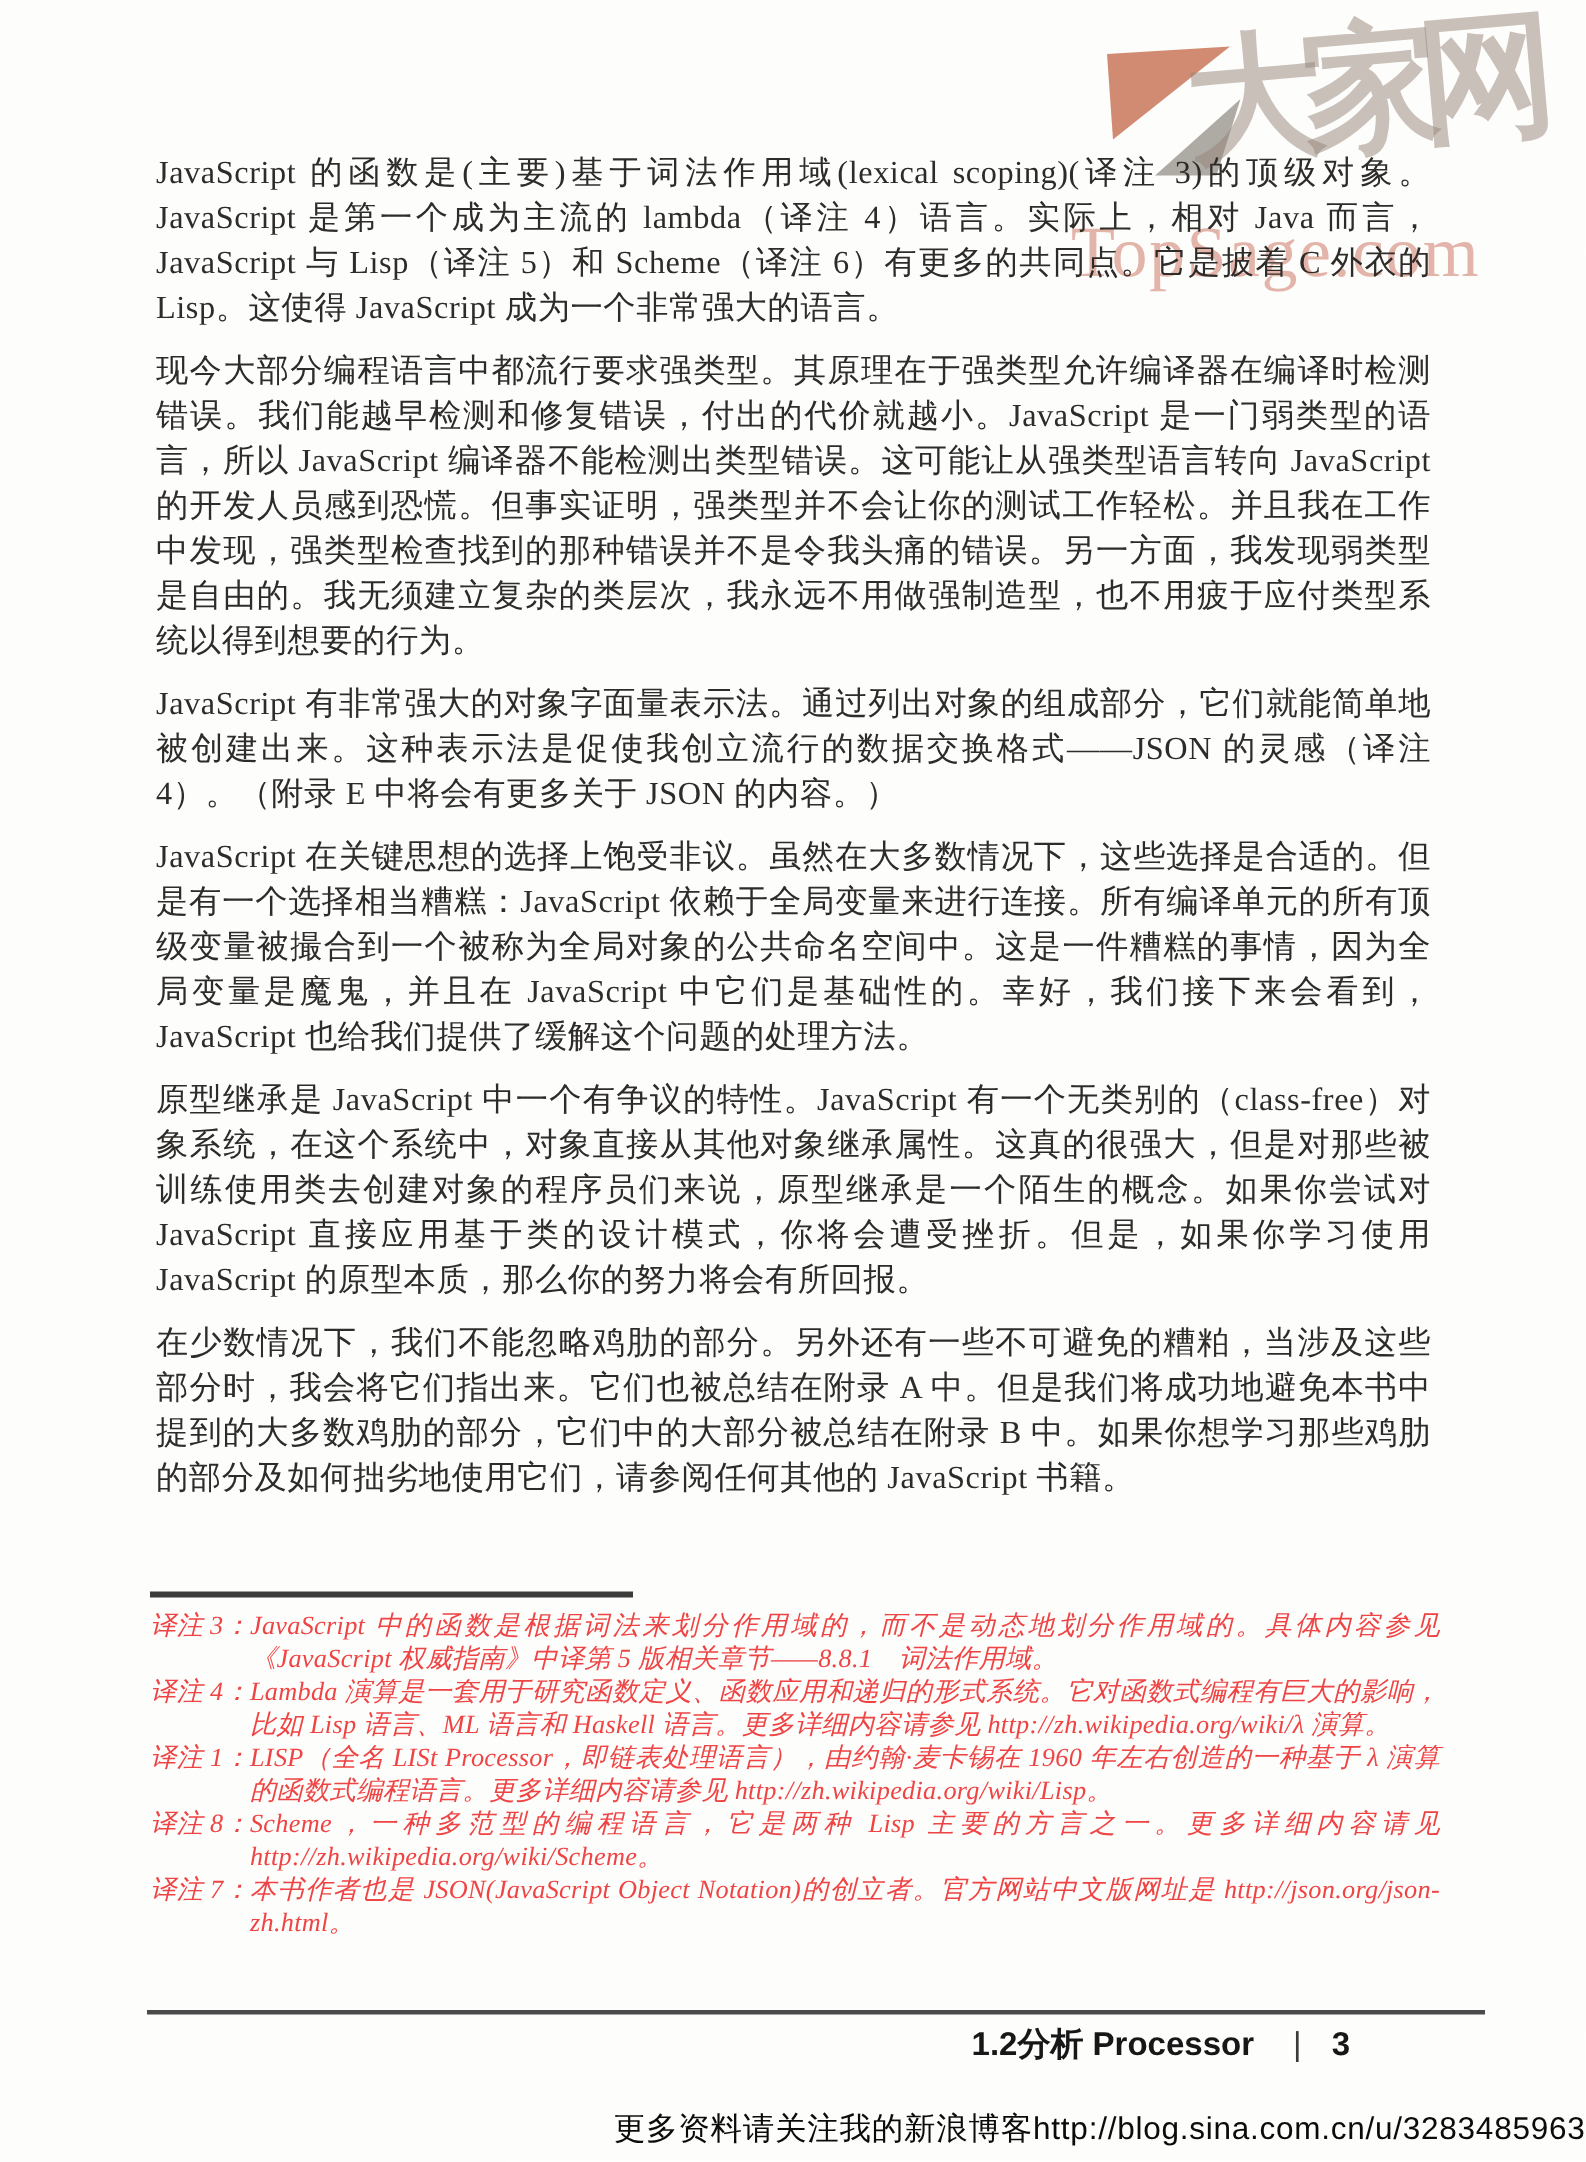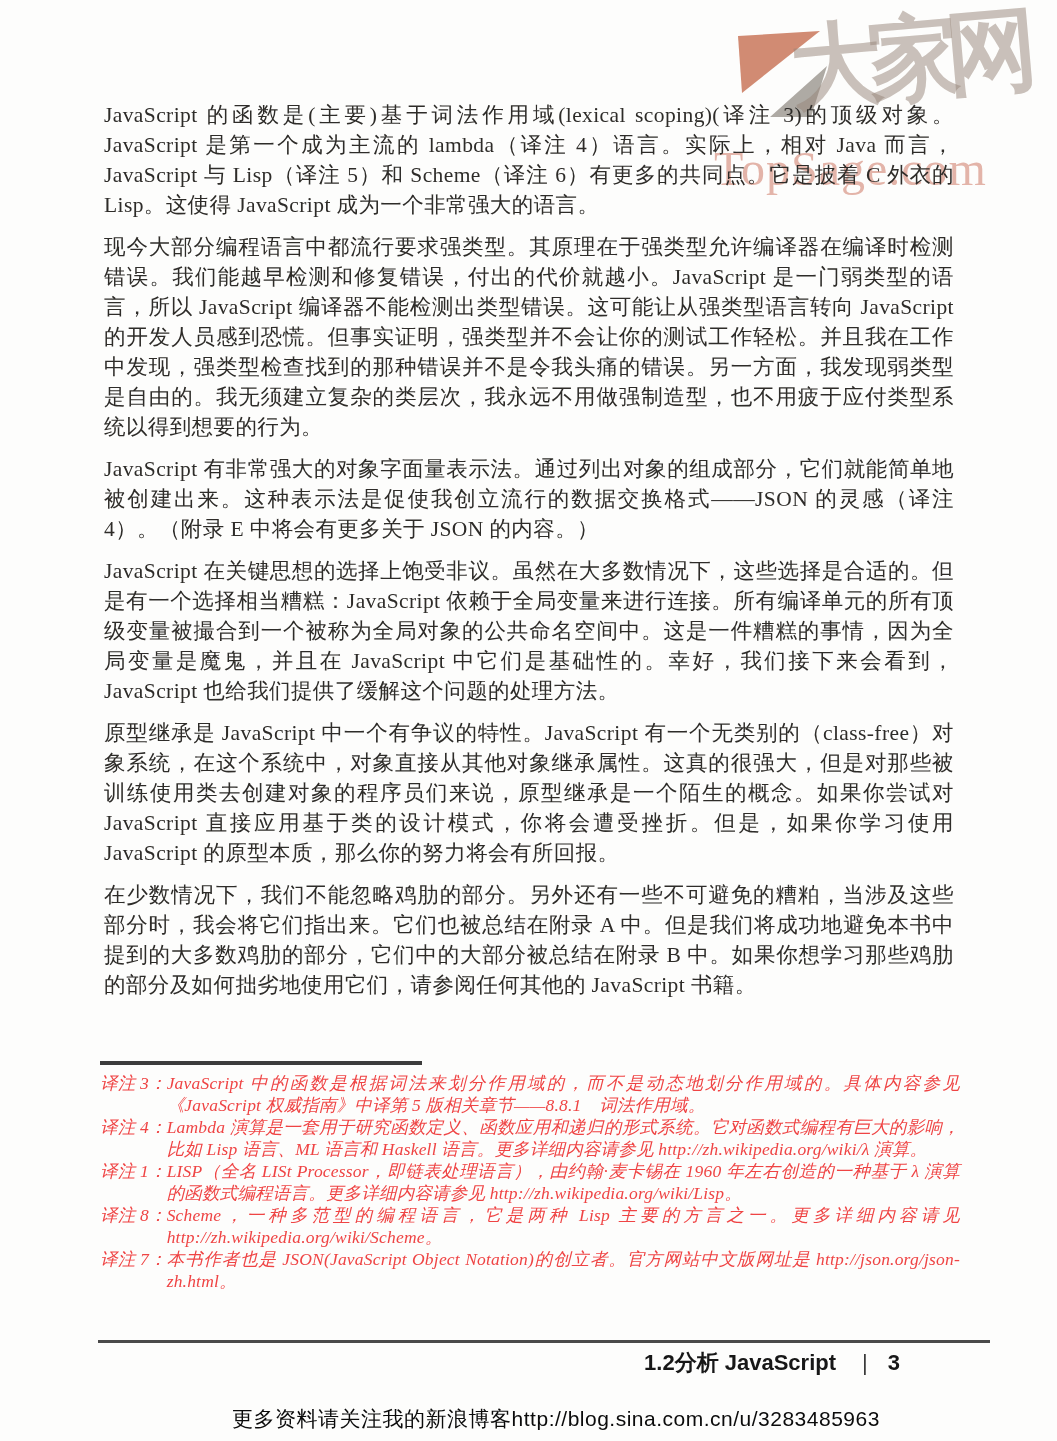--- a/index.html
+++ b/index.html
@@ -141,21 +141,21 @@
     margin: 0 20px 0 26px;
   }
   .footer .page-num { margin-right: 0; }
 
   
   .bottom-note {
     position: absolute;
     left: 0;
     top: 1405px;
     width: 1057px;
-    text-align: center;
+    text-align: right;
     text-indent: 55px;
     font-family: "Liberation Sans", "DejaVu Sans", sans-serif;
     font-size: 21px;
     letter-spacing: 0.5px;
     color: #0b0b0b;
     z-index: 2;
   }
 </style>
 </head>
 <body>
@@ -199,18 +199,18 @@
       <span class="fn-text">Scheme，一种多范型的编程语言，它是两种 Lisp 主要的方言之一。更多详细内容请见 http://zh.wikipedia.org/wiki/Scheme。</span>
     </div>
     <div class="fn">
       <span class="fn-label">译注 7：</span>
       <span class="fn-text">本书作者也是 JSON(JavaScript Object Notation)的创立者。官方网站中文版网址是 http://json.org/json-zh.html。</span>
     </div>
   </div>
 
   <div class="footer-rule"></div>
   <div class="footer">
-    <span class="sec-num">1.2</span><span>分析 JavaScript</span><span class="divider">|</span><span class="page-num">3</span>
+    <span class="sec-num">1.2</span><span>分析 Processor</span><span class="divider">|</span><span class="page-num">3</span>
   </div>
 
   <div class="bottom-note">更多资料请关注我的新浪博客http://blog.sina.com.cn/u/3283485963</div>
 
 </div>
 
 </body></html>

